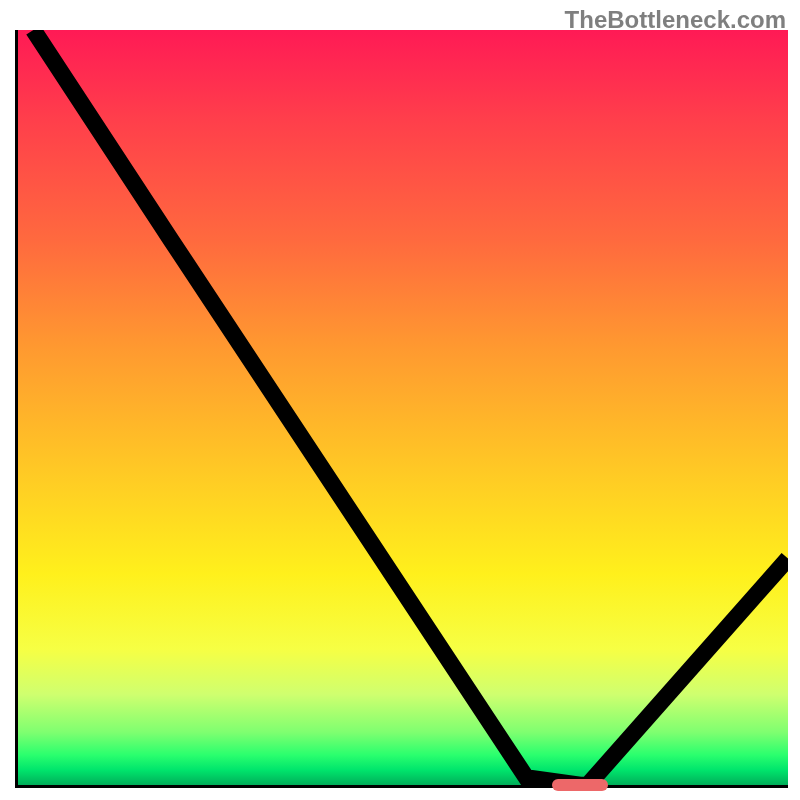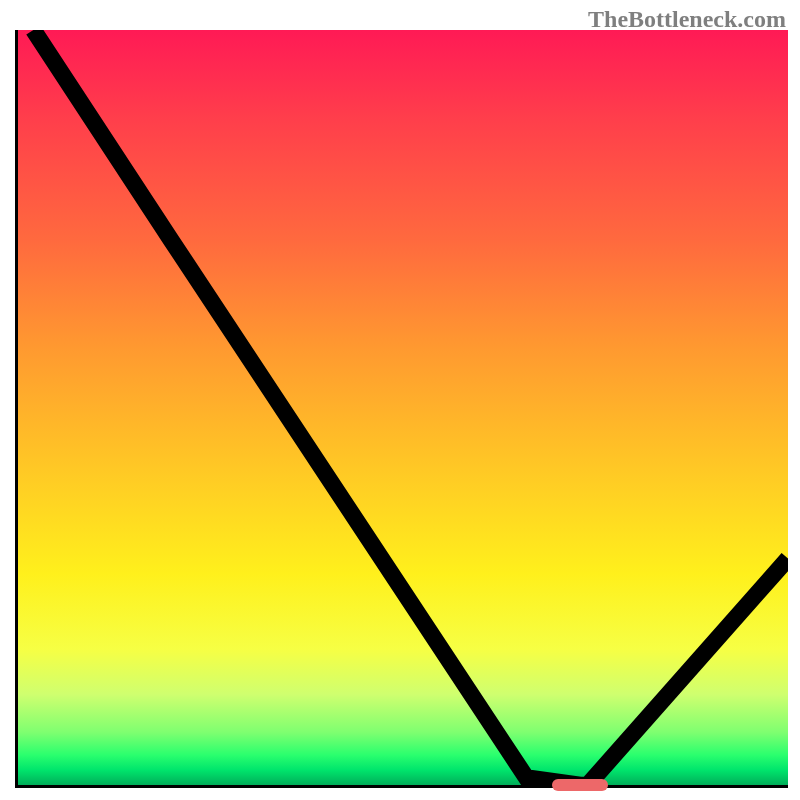--- a/index.html
+++ b/index.html
@@ -50,21 +50,21 @@
   }
   .curve path {
     fill: none;
     stroke: #000;
     stroke-width: 2.2px;
   }
   .branding {
     position: absolute;
     top: 6px;
     right: 14px;
-    font-family: Liberation Serif, serif;
+    font-family: Liberation Sans, sans-serif;
     font-size: 24px;
     font-weight: 600;
     color: #7f7f7f;
   }
   .bottleneck-marker {
     position: absolute;
     width: 56px;
     height: 12px;
     border-radius: 6px;
     background: #ed6869;

